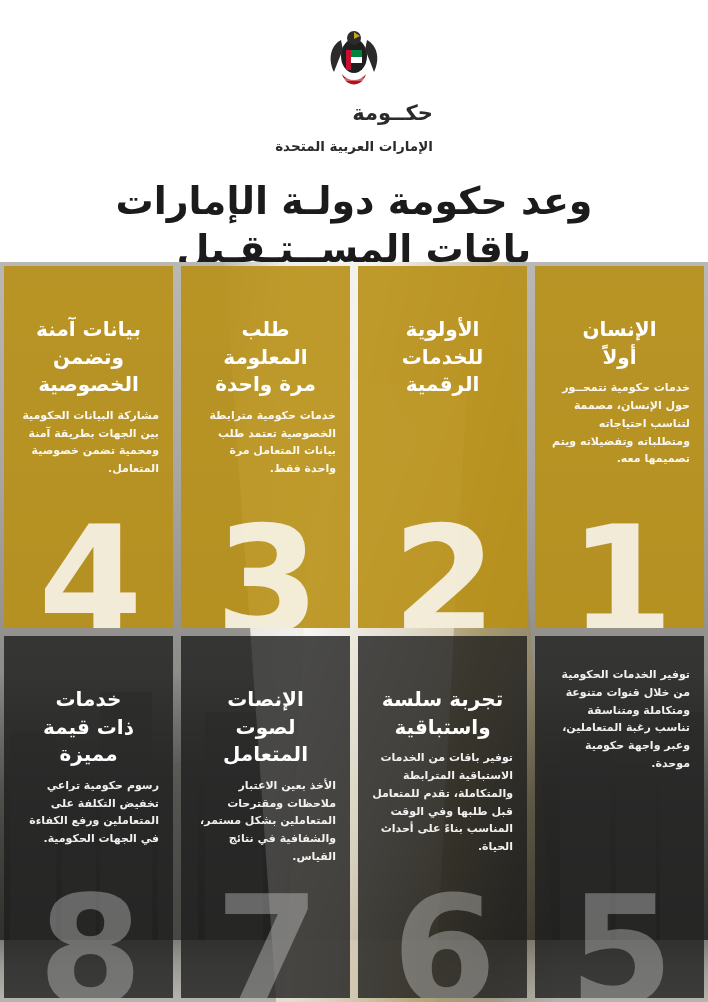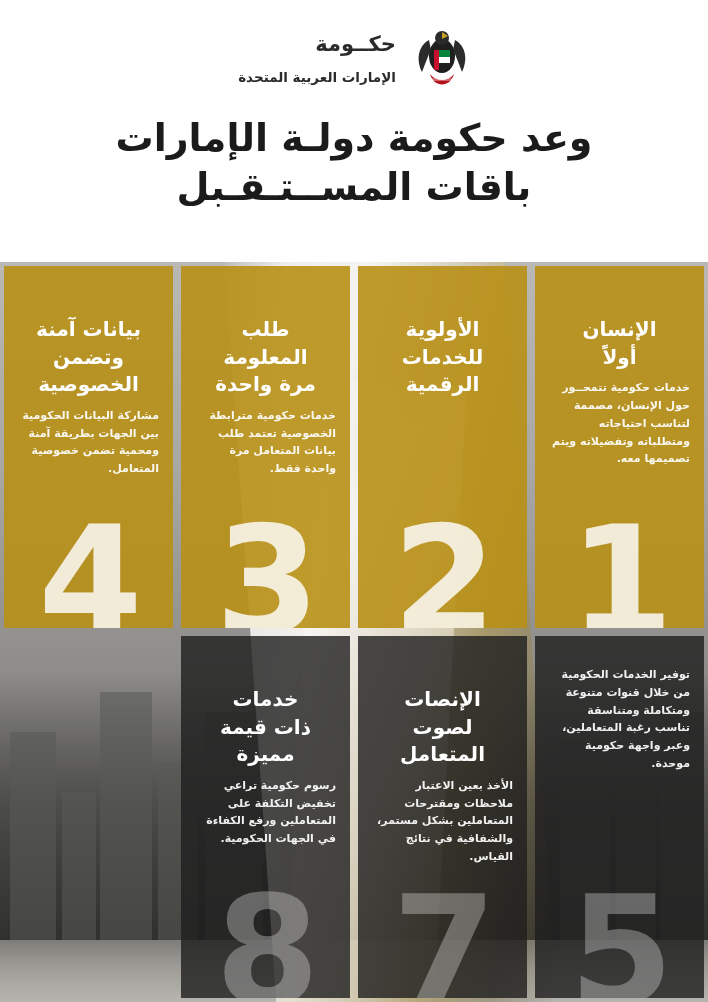--- a/index.html
+++ b/index.html
@@ -17,24 +17,24 @@
 
   
   .header {
     width: 708px;
     height: 262px;
     background: #ffffff;
     position: relative;
   }
   .logo-row {
     display: flex;
-    flex-direction: row;
+    flex-direction: column;
     align-items: center;
     justify-content: center;
-    gap: 18px;
+    gap: 9px;
     padding-top: 26px;
   }
   .emblem {
     width: 56px;
     height: 66px;
     position: relative;
     flex: 0 0 auto;
   }
   .emblem svg { display: block; }
   .logo-text {
@@ -276,20 +276,26 @@
 الخصوصية</div>
       <div class="cell-desc">مشاركة البيانات الحكومية بين الجهات بطريقة آمنة ومحمية تضمن خصوصية المتعامل.</div>
       <div class="cell-num">4</div>
     </div>
 
     <div class="cell dark">
       <div class="cell-desc">توفير الخدمات الحكومية من خلال قنوات متنوعة ومتكاملة ومتناسقة تناسب رغبة المتعاملين، وعبر واجهة حكومية موحدة.</div>
       <div class="cell-num">5</div>
     </div>
 
+    <div class="cell dark">
+      <div class="cell-title">تجربة سلسة
+واستباقية</div>
+      <div class="cell-desc">توفير باقات من الخدمات الاستباقية المترابطة والمتكاملة، تقدم للمتعامل قبل طلبها وفي الوقت المناسب بناءً على أحداث الحياة.</div>
+      <div class="cell-num">6</div>
+    </div>
 
     <div class="cell dark">
       <div class="cell-title">الإنصات
 لصوت
 المتعامل</div>
       <div class="cell-desc">الأخذ بعين الاعتبار ملاحظات ومقترحات المتعاملين بشكل مستمر، والشفافية في نتائج القياس.</div>
       <div class="cell-num">7</div>
     </div>
 
     <div class="cell dark">

